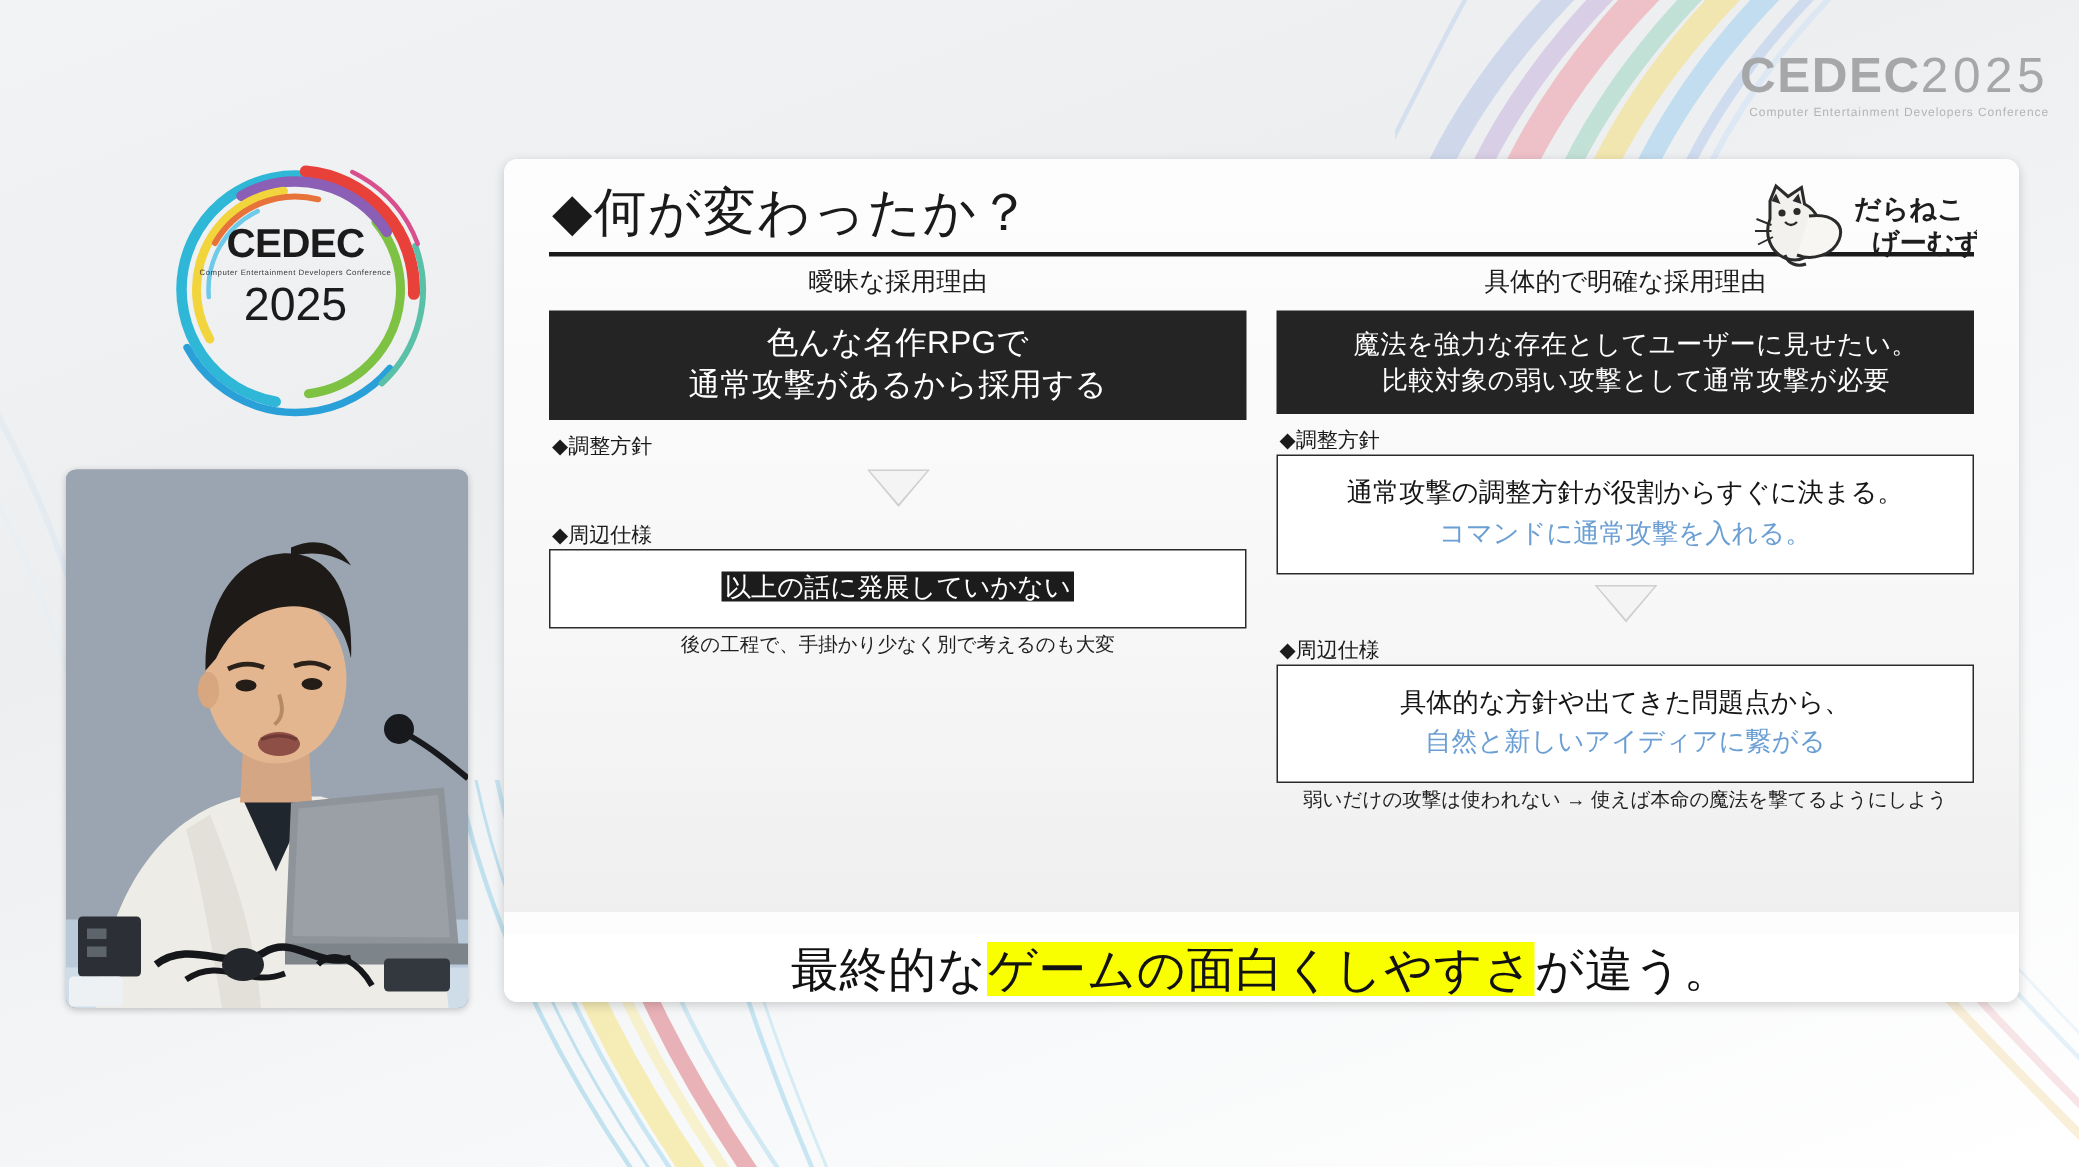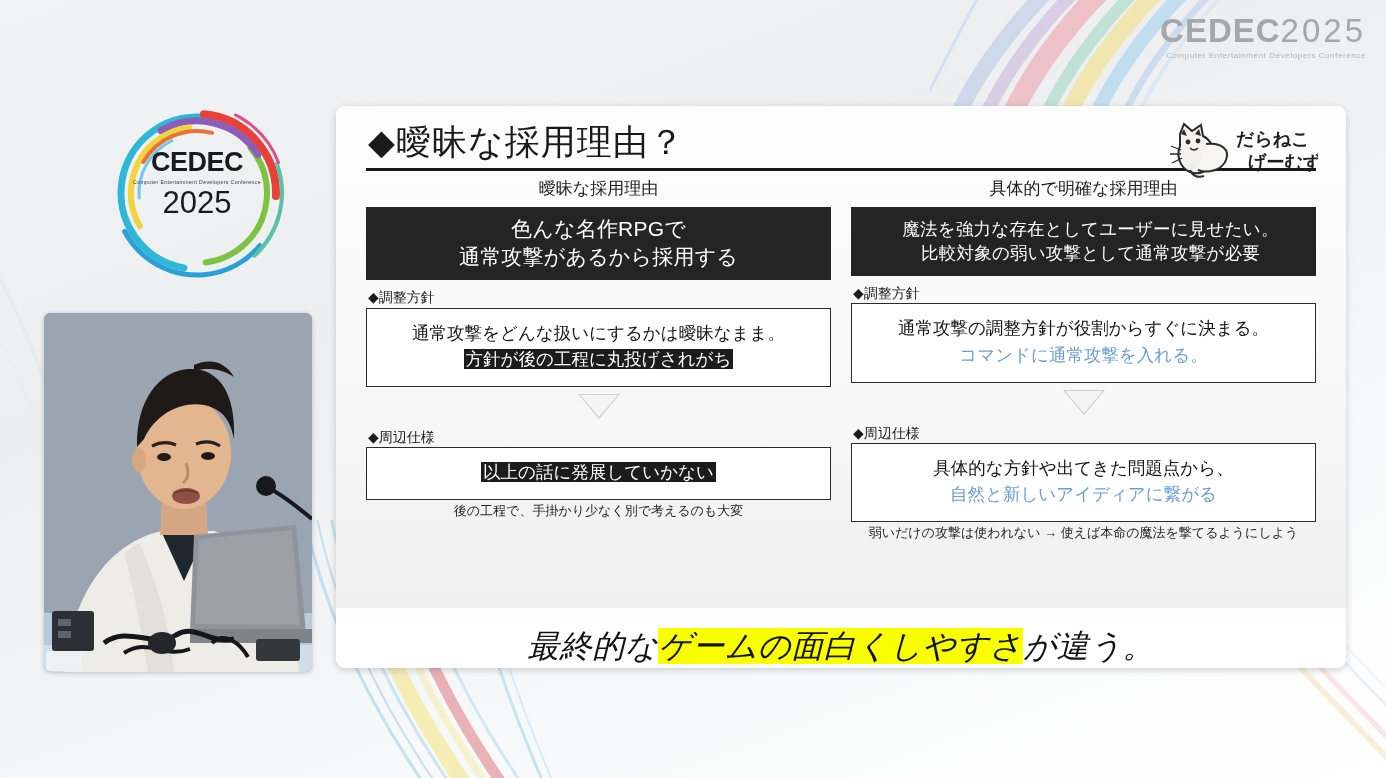--- a/index.html
+++ b/index.html
@@ -15,21 +15,21 @@
     position: absolute; inset: 0;
     background: linear-gradient(160deg,#f2f3f4 0%, #eceef0 35%, #f7f8f9 70%, #ffffff 100%);
   }
   #bg-ribbons-top { position: absolute; left: 930px; top: -40px; width: 460px; height: 150px; opacity: .55; }
   #bg-ribbons-bottom { position: absolute; left: 150px; top: 520px; width: 560px; height: 300px; opacity: .6; }
   #bg-ribbons-right { position: absolute; left: 1180px; top: 520px; width: 260px; height: 280px; opacity: .4; }
   #bg-ribbons-left { position: absolute; left: -60px; top: 130px; width: 300px; height: 460px; opacity: .3; }
 
   
   #cedec-watermark {
-    position: absolute; right: 20px; top: 14px;
+    position: absolute; right: 20px; top: 33px;
     text-align: right; color: #a8a9ab; user-select: none;
   }
   #cedec-watermark .wm-main {
     font-size: 33px; font-weight: bold; letter-spacing: 1px; line-height: 1;
     color: #a6a7a9;
   }
   #cedec-watermark .wm-main .yr { font-weight: 400; letter-spacing: 3px; }
   #cedec-watermark .wm-sub {
     font-size: 8px; letter-spacing: .6px; margin-top: 4px; color: #b3b4b6;
   }
@@ -145,21 +145,21 @@
 
   .foot-note {
     text-align: center; font-size: 13px; color: #1f1f1f;
     margin-top: 3px; line-height: 1.2; white-space: nowrap;
   }
 
   
   #conclusion-wrap {
     position: absolute; left: 0; right: 0; bottom: 0; height: 43px;
     background: #c9c9c9;
-    display: flex; align-items: center; justify-content: flex-start; font-style: italic;
+    display: flex; align-items: center; justify-content: flex-start;
   }
   #conclusion-bar {
     background: #ffffff;
     width: 100%;
     height: 48px;
     display: flex; align-items: center; justify-content: center;
   }
   #conclusion-text {
     font-size: 32px; color: #121212; letter-spacing: .5px; white-space: nowrap;
   }
@@ -315,38 +315,34 @@
           <path d="M22 50 C24 56 30 58 36 56" stroke="#2b2b2b" stroke-width="2" fill="none"></path>
           <path d="M13 30 L3 26 M13 34 L2 34 M14 38 L4 43" stroke="#2b2b2b" stroke-width="1.3"></path>
         </g>
         <g fill="#1d1d1d">
           <text x="68" y="25" font-family="'Liberation Sans',sans-serif" font-size="18" font-weight="bold">だらねこ</text>
           <text x="80" y="48" font-family="'Liberation Sans',sans-serif" font-size="18" font-weight="bold">げーむず</text>
         </g>
       </svg>
     </div>
 
-    <div class="slide-title">◆曖昧な採用理由？</div>
+    <div class="slide-title">◆何が変わったか？</div>
     <div class="title-rule"></div>
 
     <div class="columns">
 
       <div class="col">
         <div class="col-header">曖昧な採用理由</div>
 
         <div class="reason-box">
           <div class="line">色んな名作RPGで</div>
           <div class="line">通常攻撃があるから採用する</div>
         </div>
 
         <div class="section-label">◆調整方針</div>
-        <div class="white-box">
-          <span class="line">通常攻撃をどんな扱いにするかは曖昧なまま。</span>
-          <span class="line"><span class="hl-black">方針が後の工程に丸投げされがち</span></span>
-        </div>
 
         <div class="arrow-row">
           <div class="arrow-down"></div>
         </div>
         <div class="section-label">◆周辺仕様</div>
         <div class="white-box">
           <span class="line"><span class="hl-black">以上の話に発展していかない</span></span>
         </div>
 
         <div class="foot-note">後の工程で、手掛かり少なく別で考えるのも大変</div>

